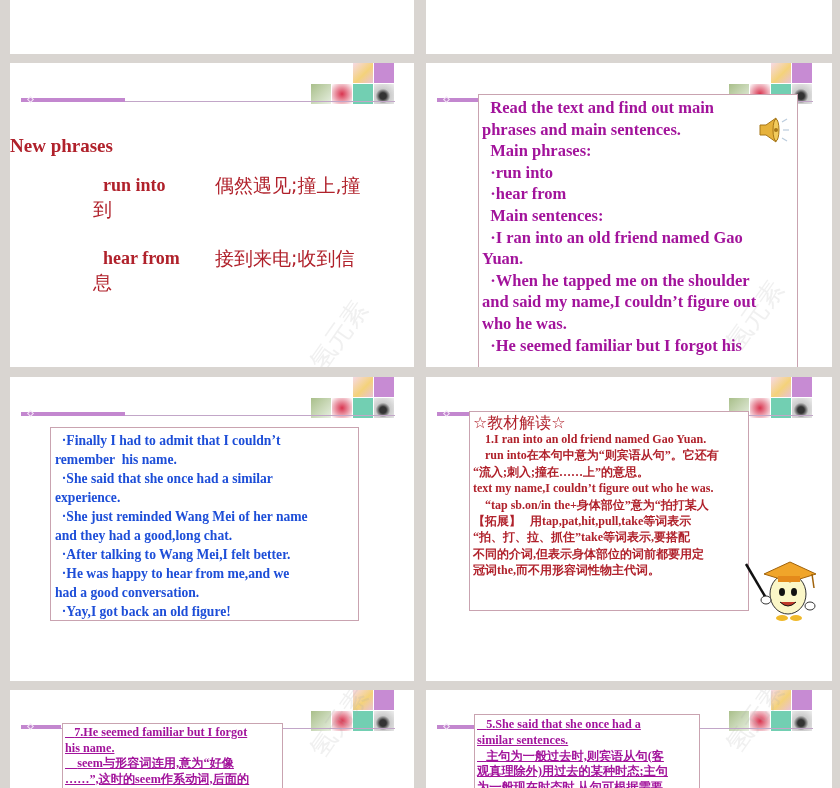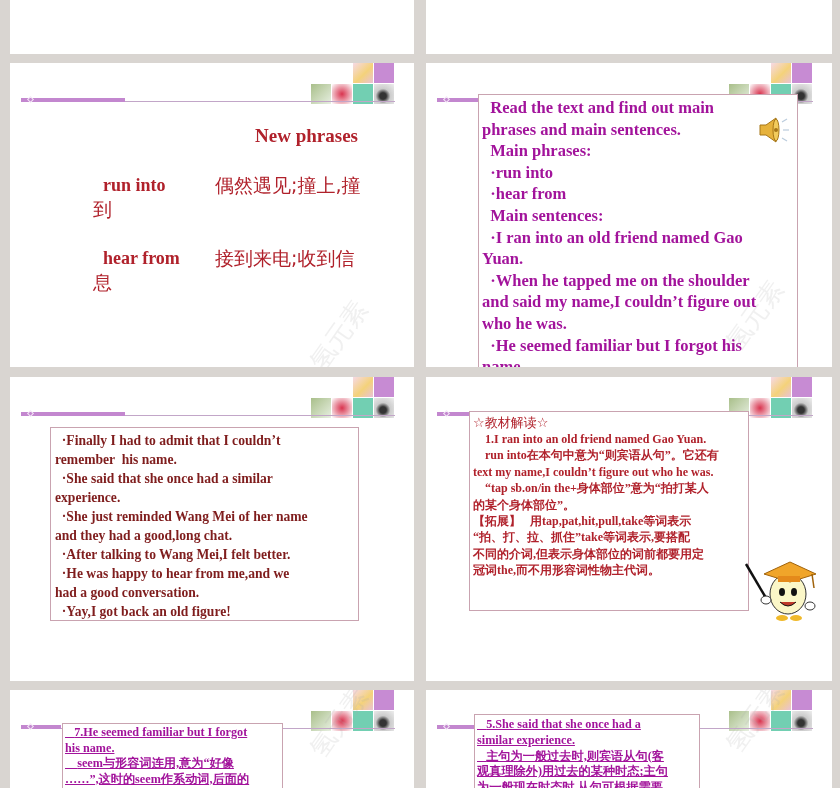--- a/index.html
+++ b/index.html
@@ -6,21 +6,21 @@
   body{width:840px;height:788px;background:#d9d5d1;position:relative;overflow:hidden;font-family:"Liberation Serif","DejaVu Serif",serif;}
   .slide{position:absolute;background:#fff;overflow:hidden;}
   .bar{position:absolute;height:4px;background:#c387cf;}
   .bar .dot{position:absolute;left:7px;top:-1px;width:5px;height:5px;border:1px solid #f3e6f6;transform:rotate(45deg);box-sizing:border-box;}
   .rule{position:absolute;height:1px;background:#c2a6c8;}
   .deco{position:absolute;width:84px;height:42px;}
   .deco div{position:absolute;width:20px;height:20px;}
   .txtbox{position:absolute;border:1px solid #c9a3b0;background:#fff;box-sizing:border-box;}
   .red{color:#b0212b;font-weight:bold;}
   .mag{color:#a2139b;font-weight:bold;}
-  .blk{color:#7f1d1d;font-weight:bold;}
+  .blk{color:#1d4ed8;font-weight:bold;}
   .line{white-space:pre-wrap;}
   .wm{position:absolute;color:rgba(170,170,170,0.18);font-family:"DejaVu Sans",sans-serif;font-size:26px;transform:rotate(-55deg);pointer-events:none;}
 </style>
 </head>
 <body>
 
 <div class="slide" style="left:10px;top:-10px;width:404px;height:64px;"></div>
 <div class="slide" style="left:426px;top:-10px;width:406px;height:64px;"></div>
 
 <div class="slide" style="left:10px;top:63px;width:404px;height:304px;">
@@ -29,21 +29,21 @@
       <div style="left: 63px; top: 0px; background: rgb(199, 139, 211);"></div>
       <div style="left: 0px; top: 21px; background: linear-gradient(135deg, rgb(169, 191, 138), rgb(231, 239, 225));"></div>
       <div style="left: 21px; top: 21px; background: radial-gradient(circle, rgb(217, 52, 79), rgb(242, 195, 203) 70%, rgb(255, 255, 255));"></div>
       <div style="left: 42px; top: 21px; background: rgb(114, 207, 178);"></div>
       <div style="left: 63px; top: 21px; background: radial-gradient(circle at 45% 60%, rgb(51, 51, 51) 20%, rgb(204, 204, 204) 45%, rgb(238, 238, 238));"></div>
     </div>
   <div class="bar" style="left:11px;top:35px;width:104px;">
       <span class="dot"></span>
     </div>
   <div class="rule" style="left:115px;top:38px;width:270px;"></div>
-  <div class="red" style="position:absolute;left:0;width:348px;top:62px;text-align:right;font-size:19px;">New phrases</div>
+  <div class="red" style="position:absolute;left:0;width:348px;top:72px;text-align:left;font-size:19px;">New phrases</div>
   <div class="red" style="position:absolute;left:93px;top:112px;font-size:18px;">run into</div>
   <div class="red" style="position:absolute;left:205px;top:110px;font-size:19px;font-weight:normal;font-family:'DejaVu Sans',sans-serif;">偶然遇见;撞上,撞</div>
   <div class="red" style="position:absolute;left:83px;top:134px;font-size:19px;font-weight:normal;font-family:'DejaVu Sans',sans-serif;">到</div>
   <div class="red" style="position:absolute;left:93px;top:185px;font-size:18px;">hear from</div>
   <div class="red" style="position:absolute;left:205px;top:183px;font-size:19px;font-weight:normal;font-family:'DejaVu Sans',sans-serif;">接到来电;收到信</div>
   <div class="red" style="position:absolute;left:83px;top:207px;font-size:19px;font-weight:normal;font-family:'DejaVu Sans',sans-serif;">息</div>
   <div class="wm" style="left:290px;top:255px;">氢元素</div>
 </div>
 
 <div class="slide" style="left:426px;top:63px;width:406px;height:304px;">
@@ -66,21 +66,20 @@
         <div class="line">  Main phrases:</div>
         <div class="line">  ·run into</div>
         <div class="line">  ·hear from</div>
         <div class="line">  Main sentences:</div>
         <div class="line">  ·I ran into an old friend named Gao</div>
         <div class="line">Yuan.</div>
         <div class="line">  ·When he tapped me on the shoulder</div>
         <div class="line">and said my name,I couldn’t figure out</div>
         <div class="line">who he was.</div>
         <div class="line">  ·He seemed familiar but I forgot his</div>
-        <div class="line">name.</div>
       </div>
   </div>
   <div style="position:absolute;left:330px;top:52px;width:34px;height:30px;">
     <svg width="34" height="30" viewBox="0 0 34 30">
       <polygon points="4,10 10,10 20,3 20,27 10,20 4,20" fill="#e6b23c" stroke="#a67618" stroke-width="1"></polygon>
       <ellipse cx="20" cy="15" rx="3" ry="11" fill="#f2cb5c" stroke="#a67618" stroke-width="1"></ellipse>
       <circle cx="20" cy="15" r="2" fill="#a67618"></circle>
       <line x1="26" y1="7" x2="31" y2="4" stroke="#bcd" stroke-width="1.2"></line>
       <line x1="27" y1="15" x2="33" y2="15" stroke="#bcd" stroke-width="1.2"></line>
       <line x1="26" y1="23" x2="31" y2="26" stroke="#bcd" stroke-width="1.2"></line>
@@ -125,27 +124,27 @@
       <div style="left: 0px; top: 21px; background: linear-gradient(135deg, rgb(169, 191, 138), rgb(231, 239, 225));"></div>
       <div style="left: 21px; top: 21px; background: radial-gradient(circle, rgb(217, 52, 79), rgb(242, 195, 203) 70%, rgb(255, 255, 255));"></div>
       <div style="left: 42px; top: 21px; background: rgb(114, 207, 178);"></div>
       <div style="left: 63px; top: 21px; background: radial-gradient(circle at 45% 60%, rgb(51, 51, 51) 20%, rgb(204, 204, 204) 45%, rgb(238, 238, 238));"></div>
     </div>
   <div class="bar" style="left:11px;top:35px;width:40px;">
       <span class="dot"></span>
     </div>
   <div class="rule" style="left:51px;top:38px;width:336px;"></div>
   <div class="txtbox" style="left:43px;top:34px;width:280px;height:200px;padding:2px 3px;">
-    <div class="red" style="font-size:13px;font-weight:normal;font-family:'DejaVu Sans',sans-serif;line-height:17px;">☆教材解读☆</div>
+    <div class="red" style="font-size:16px;font-weight:normal;font-family:'DejaVu Sans',sans-serif;line-height:17px;">☆教材解读☆</div>
     <div class="red" id="list-analysis" style="font-size:12px;line-height:16.4px;">
         <div class="line">    1.I ran into an old friend named Gao Yuan.</div>
         <div class="line">    run into在本句中意为“则宾语从句”。它还有</div>
+        <div class="line">“流入;刺入;撞在……上”的意思。</div>
         <div class="line">text my name,I couldn’t figure out who he was.</div>
         <div class="line">    “tap sb.on/in the+身体部位”意为“拍打某人</div>
-        <div class="line">的某个身体部位”。</div>
         <div class="line">【拓展】   用tap,pat,hit,pull,take等词表示</div>
         <div class="line">“拍、打、拉、抓住”take等词表示,要搭配</div>
         <div class="line">不同的介词,但表示身体部位的词前都要用定</div>
         <div class="line">冠词the,而不用形容词性物主代词。</div>
       </div>
   </div>
   <div style="position:absolute;left:318px;top:175px;width:80px;height:72px;">
     <svg width="80" height="72" viewBox="0 0 80 72">
       <line x1="2" y1="12" x2="22" y2="46" stroke="#111" stroke-width="2.5"></line>
       <ellipse cx="44" cy="42" rx="18" ry="20" fill="#fbf7c8" stroke="#333" stroke-width="1"></ellipse>
@@ -196,20 +195,20 @@
       <div style="left: 42px; top: 21px; background: rgb(114, 207, 178);"></div>
       <div style="left: 63px; top: 21px; background: radial-gradient(circle at 45% 60%, rgb(51, 51, 51) 20%, rgb(204, 204, 204) 45%, rgb(238, 238, 238));"></div>
     </div>
   <div class="bar" style="left:11px;top:35px;width:40px;">
       <span class="dot"></span>
     </div>
   <div class="rule" style="left:51px;top:38px;width:336px;"></div>
   <div class="txtbox" style="left:48px;top:24px;width:226px;height:100px;padding:2px 2px;">
     <div class="mag" id="list-note5" style="font-size:12.2px;line-height:15.8px;text-decoration:underline;">
         <div class="line">   5.She said that she once had a</div>
-        <div class="line">similar experience.</div>
+        <div class="line">similar sentences.</div>
         <div class="line">   主句为一般过去时,则宾语从句(客</div>
         <div class="line">观真理除外)用过去的某种时态;主句</div>
         <div class="line">为一般现在时态时,从句可根据需要</div>
       </div>
   </div>
   <div class="wm" style="left:290px;top:10px;">氢元素</div>
 </div>
 
 </body></html>

